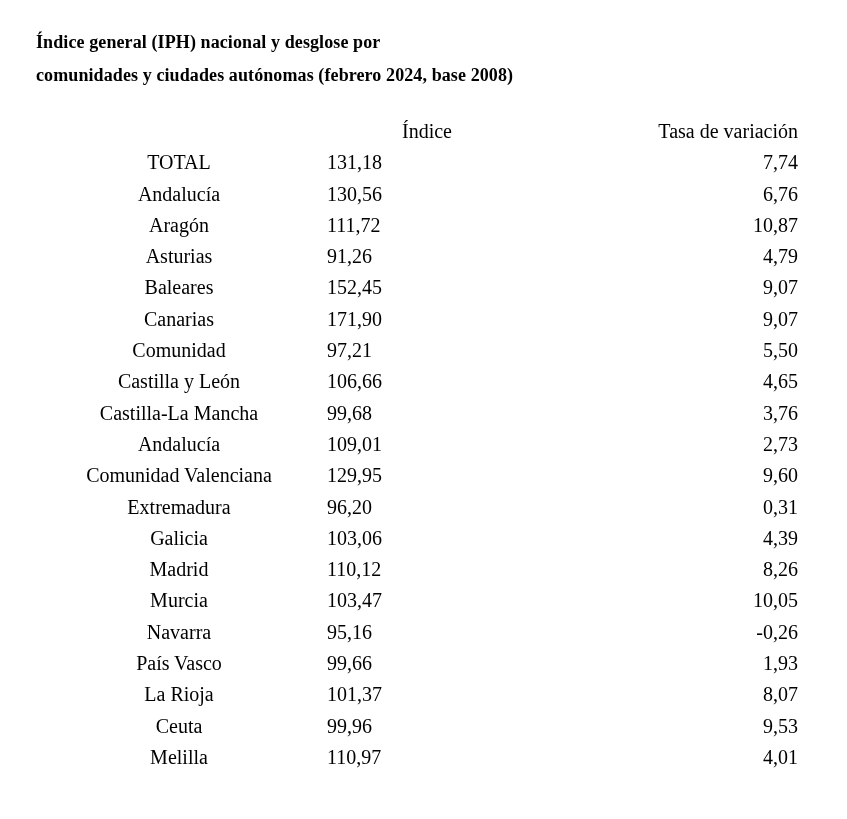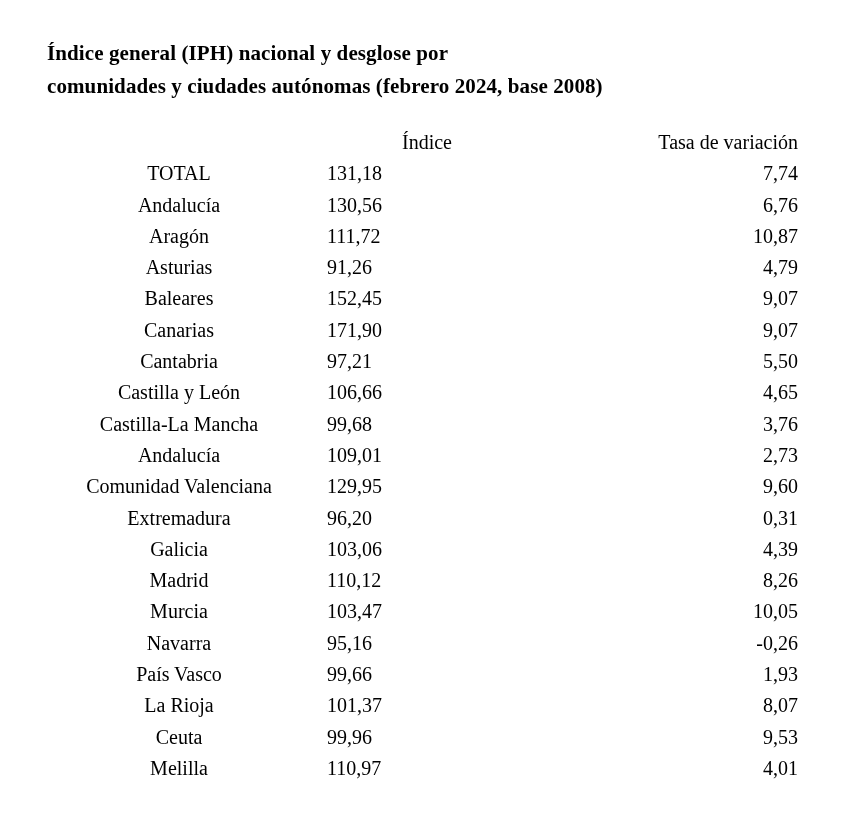--- a/index.html
+++ b/index.html
@@ -14,23 +14,23 @@
     color: #000000;
     overflow: hidden;
   }
   .page {
     box-sizing: border-box;
     width: 847px;
     height: 819px;
     padding: 21px 49px 0 31px;
   }
   .title {
-    margin: 16px;
+    margin: 5px;
     font-weight: bold;
-    font-size: 21px;
+    font-size: 18px;
     line-height: 33px;
     letter-spacing: 0.1px;
   }
   table.iph {
     border-collapse: collapse;
     table-layout: fixed;
     width: 767px;
     margin-top: 24px;
   }
   table.iph th,
@@ -87,21 +87,21 @@
           <td class="col-name">Baleares</td>
           <td class="col-indice">152,45</td>
           <td class="col-tasa">9,07</td>
         </tr>
         <tr>
           <td class="col-name">Canarias</td>
           <td class="col-indice">171,90</td>
           <td class="col-tasa">9,07</td>
         </tr>
         <tr>
-          <td class="col-name">Cantabria</td>
+          <td class="col-name">Comunidad</td>
           <td class="col-indice">97,21</td>
           <td class="col-tasa">5,50</td>
         </tr>
         <tr>
           <td class="col-name">Castilla y León</td>
           <td class="col-indice">106,66</td>
           <td class="col-tasa">4,65</td>
         </tr>
         <tr>
           <td class="col-name">Castilla-La Mancha</td>

